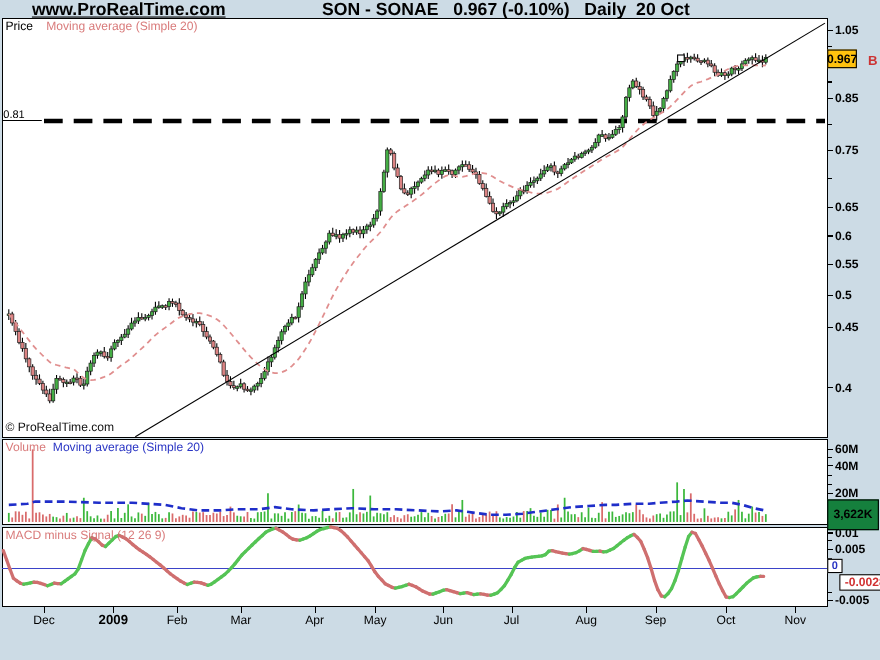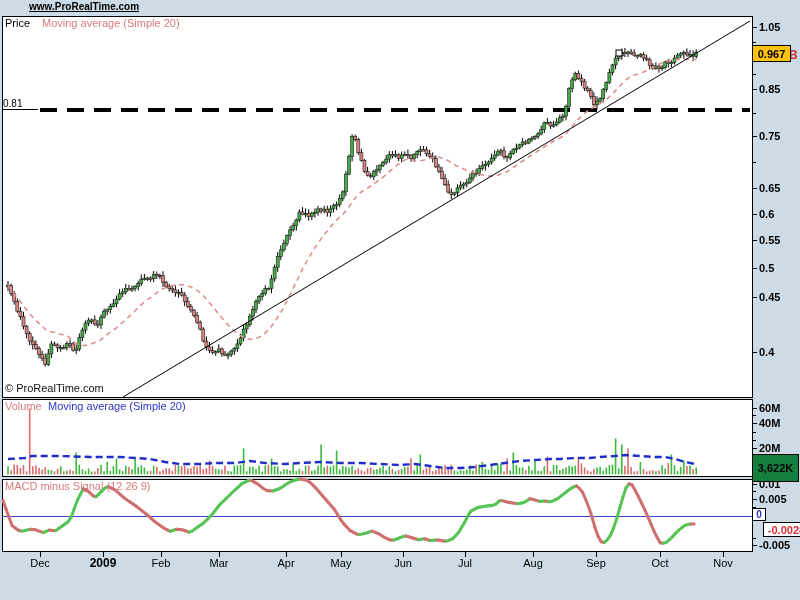--- a/index.html
+++ b/index.html
@@ -1,19 +1,19 @@
 <!DOCTYPE html>
 <html><head>
 <meta charset="utf-8">
 <style>
   html,body{margin:0;padding:0;background:#ccdbe5;}
   .stage{position:relative;width:800px;height:600px;overflow:hidden;background:#ccdbe5;
          font-family:"Liberation Sans",sans-serif;}
   #chart-svg{position:absolute;left:0;top:0;}
-  .hdr{position:absolute;top:0;left:0;width:800px;height:15px;font-size:10px;font-weight:bold;color:#000;}
+  .hdr{position:absolute;top:0;left:0;width:800px;height:15px;font-size:16px;font-weight:bold;color:#000;}
   .site{position:absolute;left:29px;top:1px;text-decoration:underline;white-space:pre;}
   .title{position:absolute;left:460px;top:1px;transform:translateX(-50%);white-space:pre;}
   .vbox{position:absolute;display:flex;align-items:center;justify-content:center;
         font-weight:bold;box-sizing:border-box;white-space:pre;z-index:3;}
   .freetxt{position:absolute;font-weight:bold;z-index:2;}
 </style>
 </head>
 <body>
 
 <div class="stage">
@@ -995,21 +995,22 @@
         <line x1="675.6000000000028" y1="533.4" x2="678.7" y2="530.3" stroke="#55c455" stroke-width="3"></line>
         <line x1="678.7000000000028" y1="530.3" x2="681.8" y2="527.7" stroke="#55c455" stroke-width="3"></line>
         <line x1="681.8000000000028" y1="527.7" x2="684.9" y2="525.4" stroke="#55c455" stroke-width="3"></line>
         <line x1="684.9000000000028" y1="525.4" x2="688.0" y2="524.4" stroke="#55c455" stroke-width="3"></line>
         <line x1="688.0000000000028" y1="524.4" x2="691.1" y2="523.9" stroke="#55c455" stroke-width="3"></line>
         <line x1="691.1000000000029" y1="523.9" x2="694.2" y2="524.0" stroke="#cf6f6f" stroke-width="3"></line>
       </g>
     </svg>
   <div class="hdr">
     <span class="site">www.ProRealTime.com</span>
+    <span class="title"><span>SON - SONAE</span>   <span>0.967 (-0.10%)</span>   <span>Daily</span>  <span>20 Oct</span></span>
   </div>
   <div id="boxes-layer">
       <div class="freetxt" style="left: 789px; top: 48px; color: rgb(204, 51, 51); font-size: 12px; z-index: 1;">B</div>
-      <div class="vbox" style="left: 752px; top: 45px; width: 39px; height: 17px; background: rgb(255, 194, 14); color: rgb(0, 0, 0); font-size: 11px; border: 1px solid rgb(0, 0, 0);">0.967</div>
+      <div class="vbox" style="left: 752px; top: 45px; width: 27px; height: 17px; background: rgb(255, 194, 14); color: rgb(0, 0, 0); font-size: 11px; border: 1px solid rgb(0, 0, 0);">0.967</div>
       <div class="vbox" style="left: 752px; top: 454px; width: 47px; height: 28px; background: #15803d; color: rgb(0, 0, 0); font-size: 11px; border: 1px solid rgb(0, 0, 0);">3,622K</div>
       <div class="vbox" style="left: 752px; top: 508px; width: 14px; height: 13px; background: rgb(255, 255, 255); color: rgb(42, 53, 196); font-size: 10px; border: 1px solid rgb(0, 0, 0);">0</div>
       <div class="vbox" style="left: 752px; top: 522px; width: 47px; height: 15px; background: rgb(255, 255, 255); color: rgb(208, 48, 48); font-size: 11px; border: 1px solid rgb(0, 0, 0); margin-left: 11px;">-0.0028</div>
     </div>
 </div>
 
 </body></html>

